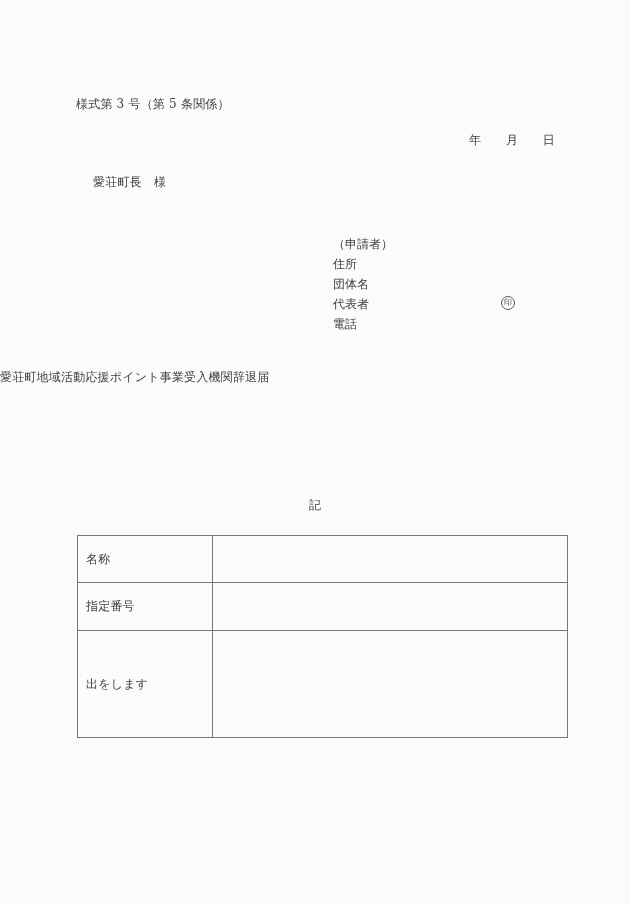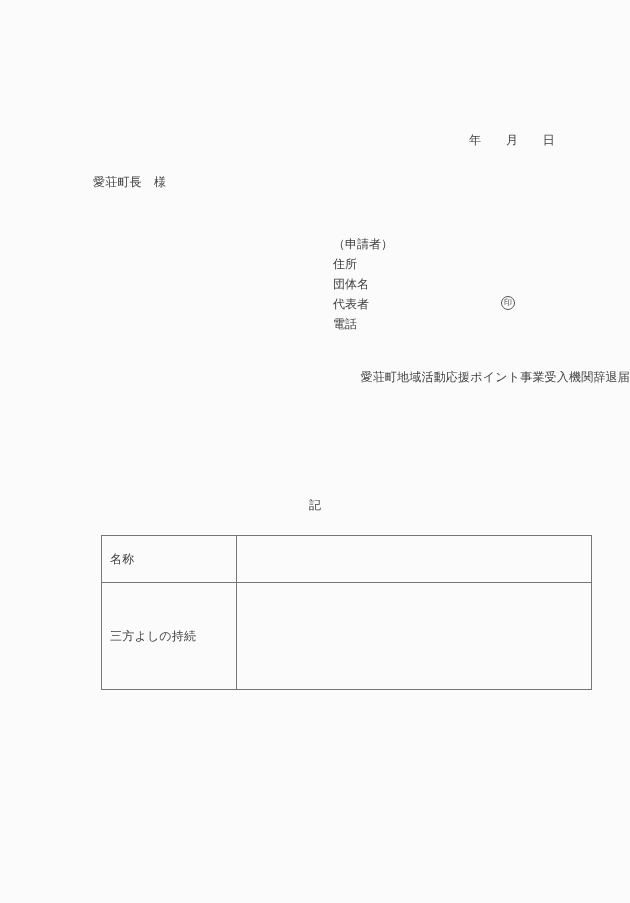--- a/index.html
+++ b/index.html
@@ -45,21 +45,21 @@
     justify-content: center;
     font-size: 8px;
     line-height: 1;
     color: #4a4a4a;
   }
 
   .doc-title {
     left: 0;
     top: 369px;
     width: 630px;
-    text-align: right;
+    text-align: left;
     letter-spacing: 0.2px;
   }
 
   .body-par {
     left: 76px;
     top: 412px;
     width: 500px;
     line-height: 23px;
     letter-spacing: 0.2px;
   }
@@ -71,41 +71,41 @@
     width: 630px;
     text-align: center;
   }
 
   .form-table {
     left: 77px;
     top: 535px;
     border-collapse: collapse;
     table-layout: fixed;
     width: 491px;
-    margin-left: 24px;
   }
   .form-table td {
     border: 1px solid #767676;
     vertical-align: middle;
     padding: 0;
   }
   .form-table td.label-cell {
     width: 126px;
     padding-left: 8px;
     letter-spacing: 0.2px;
   }
   .form-table tr.row-1 td { height: 46px; }
   .form-table tr.row-2 td { height: 47px; }
   .form-table tr.row-3 td { height: 106px; }
 </style>
 </head>
 <body>
 
 <div class="page">
 
+  <div class="abs form-number">様式第 3 号（第 5 条関係）</div>
 
   <div class="abs date-line">年　　月　　日</div>
 
   <div class="abs addressee">愛荘町長　様</div>
 
   <div class="abs applicant">
     <div class="app-line">（申請者）</div>
     <div class="app-line">住所</div>
     <div class="app-line">団体名</div>
     <div class="app-line">代表者</div>
@@ -120,20 +120,24 @@
 
 
   <div class="abs note-marker">記</div>
 
   <table class="abs form-table">
     <tbody>
       <tr class="row-1">
         <td class="label-cell">名称</td>
         <td class="value-cell"></td>
       </tr>
+      <tr class="row-2">
+        <td class="label-cell">指定番号</td>
+        <td class="value-cell"></td>
+      </tr>
       <tr class="row-3">
-        <td class="label-cell">三方よしの持続</td>
+        <td class="label-cell">出をします</td>
         <td class="value-cell"></td>
       </tr>
     </tbody>
   </table>
 
 </div>
 
 </body></html>

